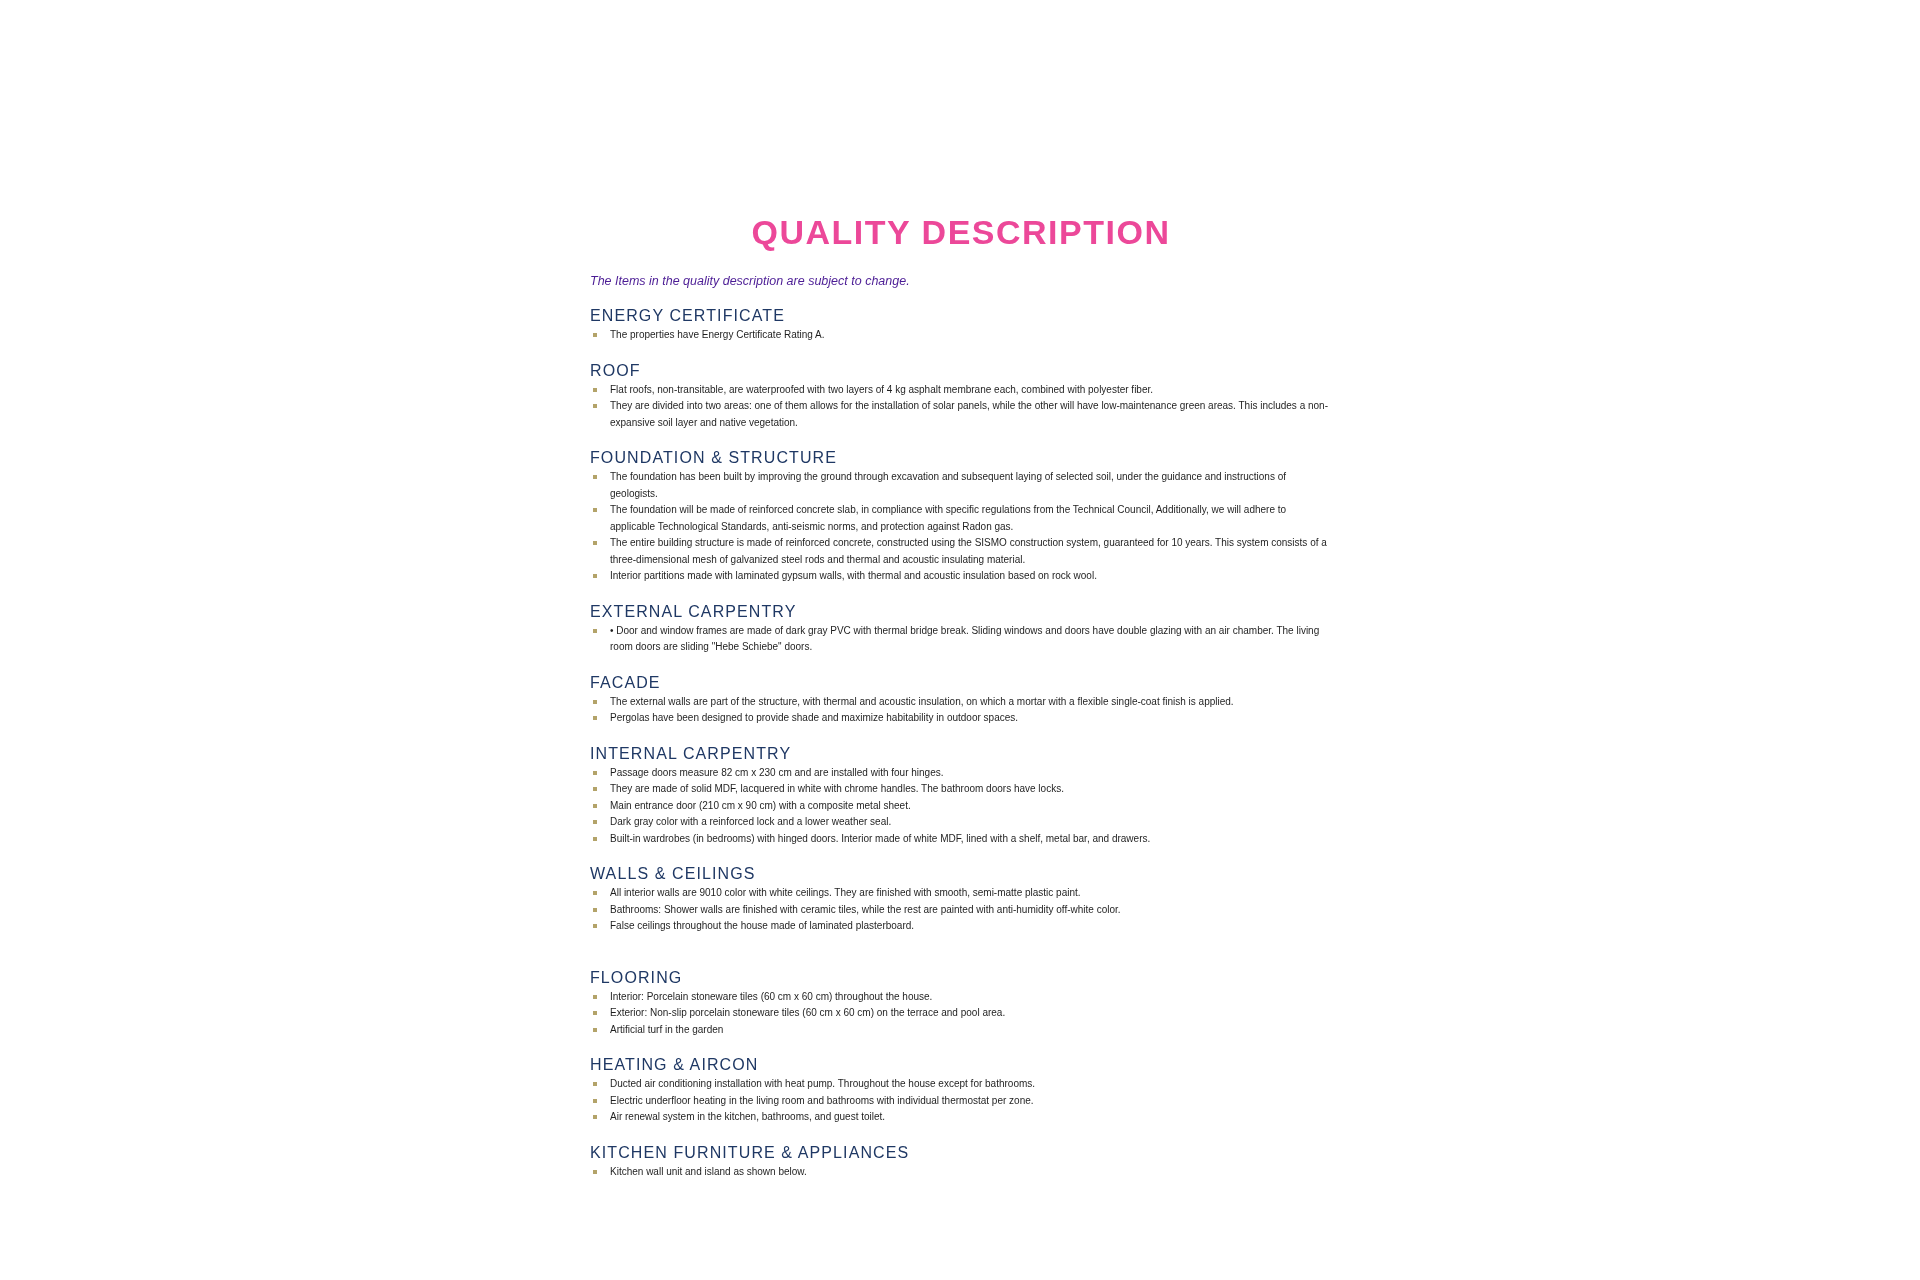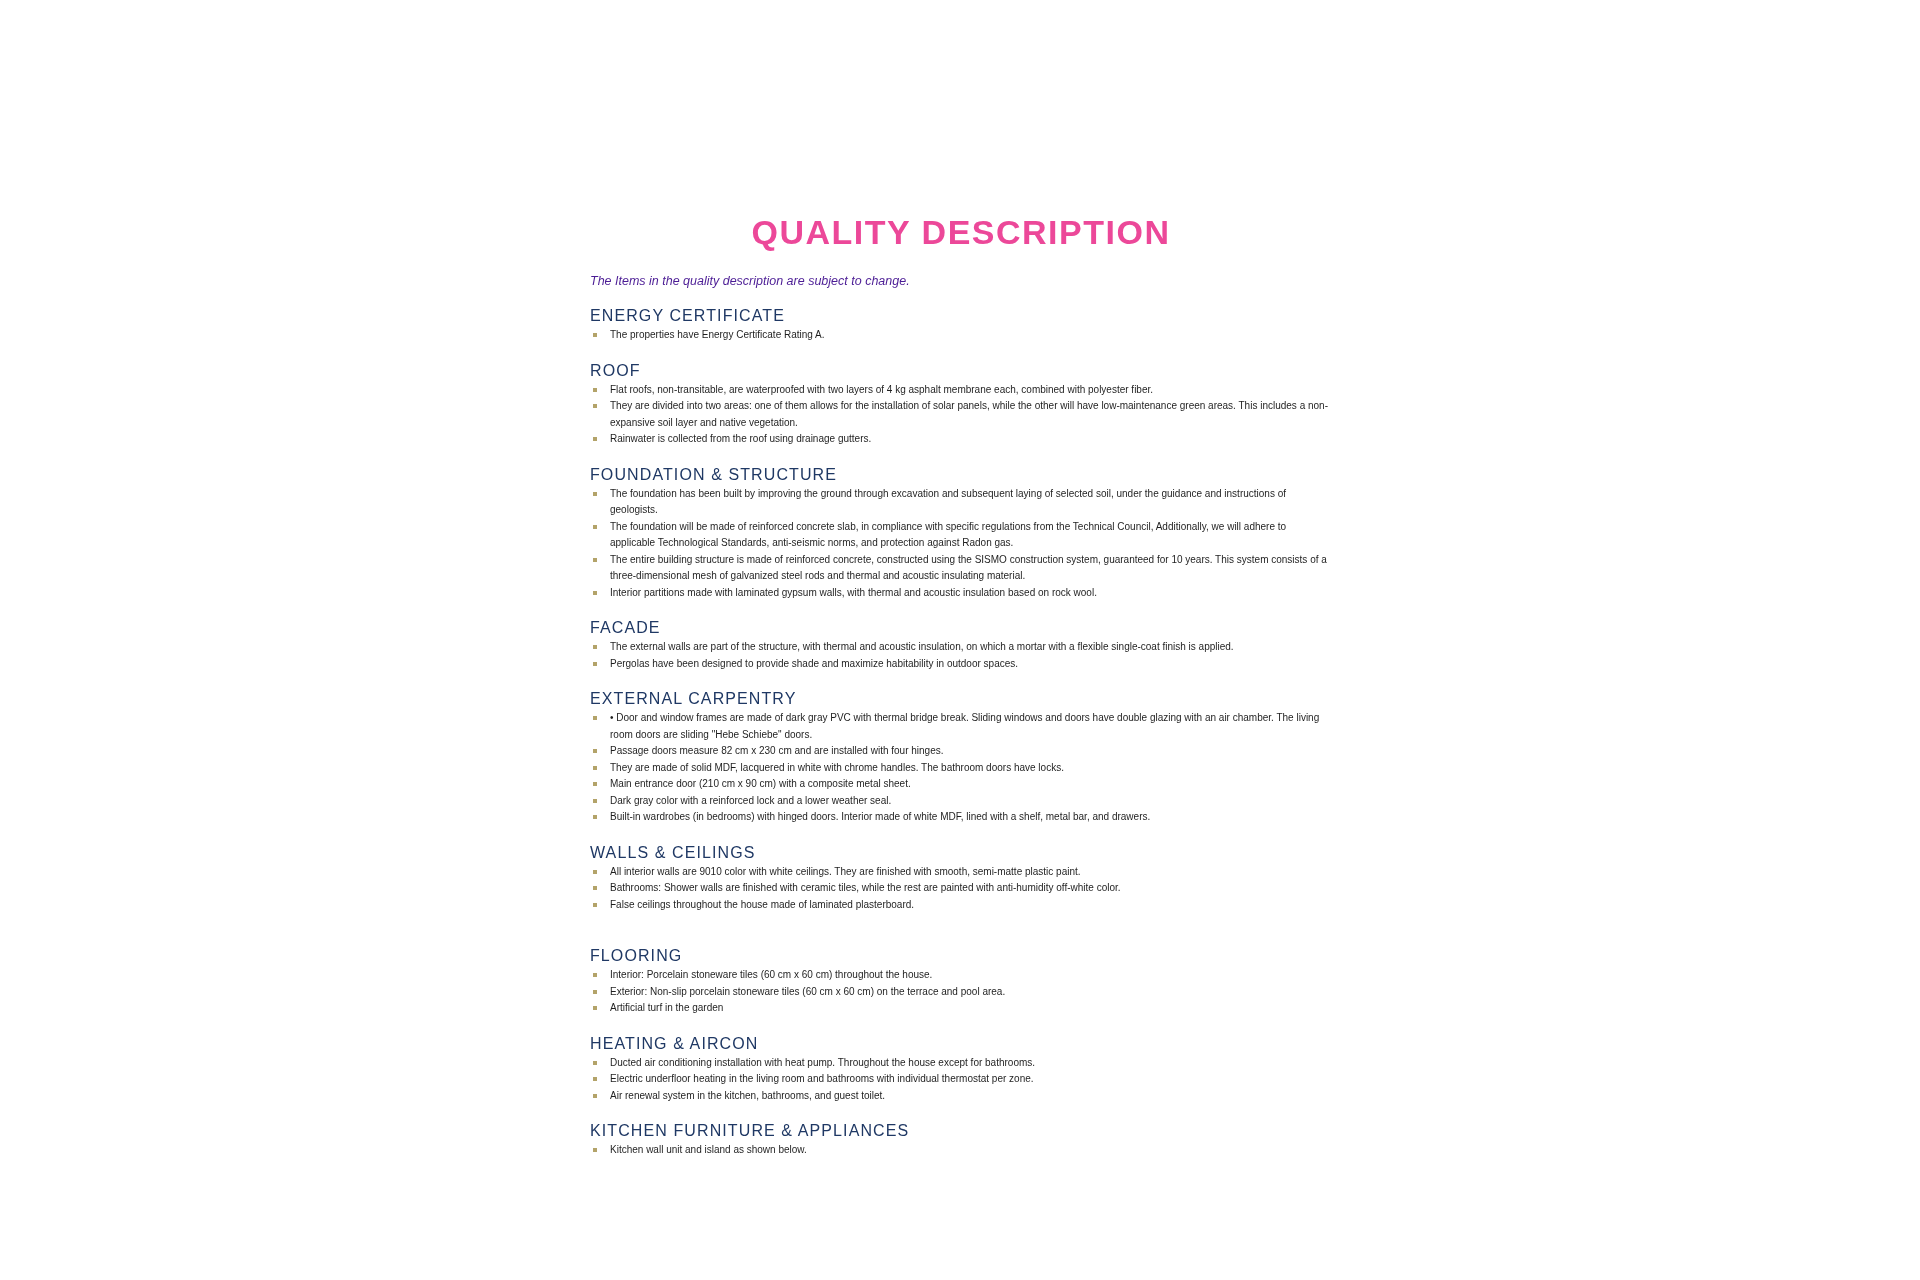--- a/index.html
+++ b/index.html
@@ -90,24 +90,20 @@
         <h2 class="sec-heading">ROOF</h2>
         <ul class="bullets">
           <li class="bullet">
             <span class="marker"></span>
             <span class="btext">Flat roofs, non-transitable, are waterproofed with two layers of 4 kg asphalt membrane each, combined with polyester fiber.</span>
           </li>
           <li class="bullet">
             <span class="marker"></span>
             <span class="btext">They are divided into two areas: one of them allows for the installation of solar panels, while the other will have low-maintenance green areas. This includes a non-expansive soil layer and native vegetation.</span>
           </li>
-          <li class="bullet">
-            <span class="marker"></span>
-            <span class="btext">Rainwater is collected from the roof using drainage gutters.</span>
-          </li>
         </ul>
       </section>
       <section>
         <h2 class="sec-heading">FOUNDATION &amp; STRUCTURE</h2>
         <ul class="bullets">
           <li class="bullet">
             <span class="marker"></span>
             <span class="btext">The foundation has been built by improving the ground through excavation and subsequent laying of selected soil, under the  guidance and instructions of geologists.</span>
           </li>
           <li class="bullet">
@@ -118,42 +114,43 @@
             <span class="marker"></span>
             <span class="btext">The entire building structure is made of reinforced concrete, constructed using the SISMO construction system, guaranteed  for 10 years. This system consists of a three-dimensional mesh of galvanized steel rods and thermal and acoustic insulating material.</span>
           </li>
           <li class="bullet">
             <span class="marker"></span>
             <span class="btext">Interior partitions made with laminated gypsum walls, with thermal and acoustic insulation based on rock wool.</span>
           </li>
         </ul>
       </section>
       <section>
+        <h2 class="sec-heading">EXTERNAL CARPENTRY</h2>
+        <ul class="bullets">
+          <li class="bullet">
+            <span class="marker"></span>
+            <span class="btext">• Door and window frames are made of dark gray PVC with thermal bridge break. Sliding windows and doors have double glazing  with an air chamber. The living room doors are sliding "Hebe Schiebe" doors.</span>
+          </li>
+        </ul>
+      </section>
+      <section>
         <h2 class="sec-heading">FACADE</h2>
         <ul class="bullets">
           <li class="bullet">
             <span class="marker"></span>
             <span class="btext">The external walls are part of the structure, with thermal and acoustic insulation, on which a mortar with a flexible single-coat finish is applied.</span>
           </li>
           <li class="bullet">
             <span class="marker"></span>
             <span class="btext">Pergolas have been designed to provide shade and maximize habitability in outdoor spaces.</span>
           </li>
         </ul>
       </section>
       <section>
-        <h2 class="sec-heading">EXTERNAL CARPENTRY</h2>
-        <ul class="bullets">
-          <li class="bullet">
-            <span class="marker"></span>
-            <span class="btext">• Door and window frames are made of dark gray PVC with thermal bridge break. Sliding windows and doors have double glazing  with an air chamber. The living room doors are sliding "Hebe Schiebe" doors.</span>
-          </li>
-        </ul>
-      </section>
-      <section>
+        <h2 class="sec-heading">INTERNAL CARPENTRY</h2>
         <ul class="bullets">
           <li class="bullet">
             <span class="marker"></span>
             <span class="btext">Passage doors measure 82 cm x 230 cm and are installed with four hinges.</span>
           </li>
           <li class="bullet">
             <span class="marker"></span>
             <span class="btext">They are made of solid MDF, lacquered in white with chrome handles. The bathroom doors have locks.</span>
           </li>
           <li class="bullet">

